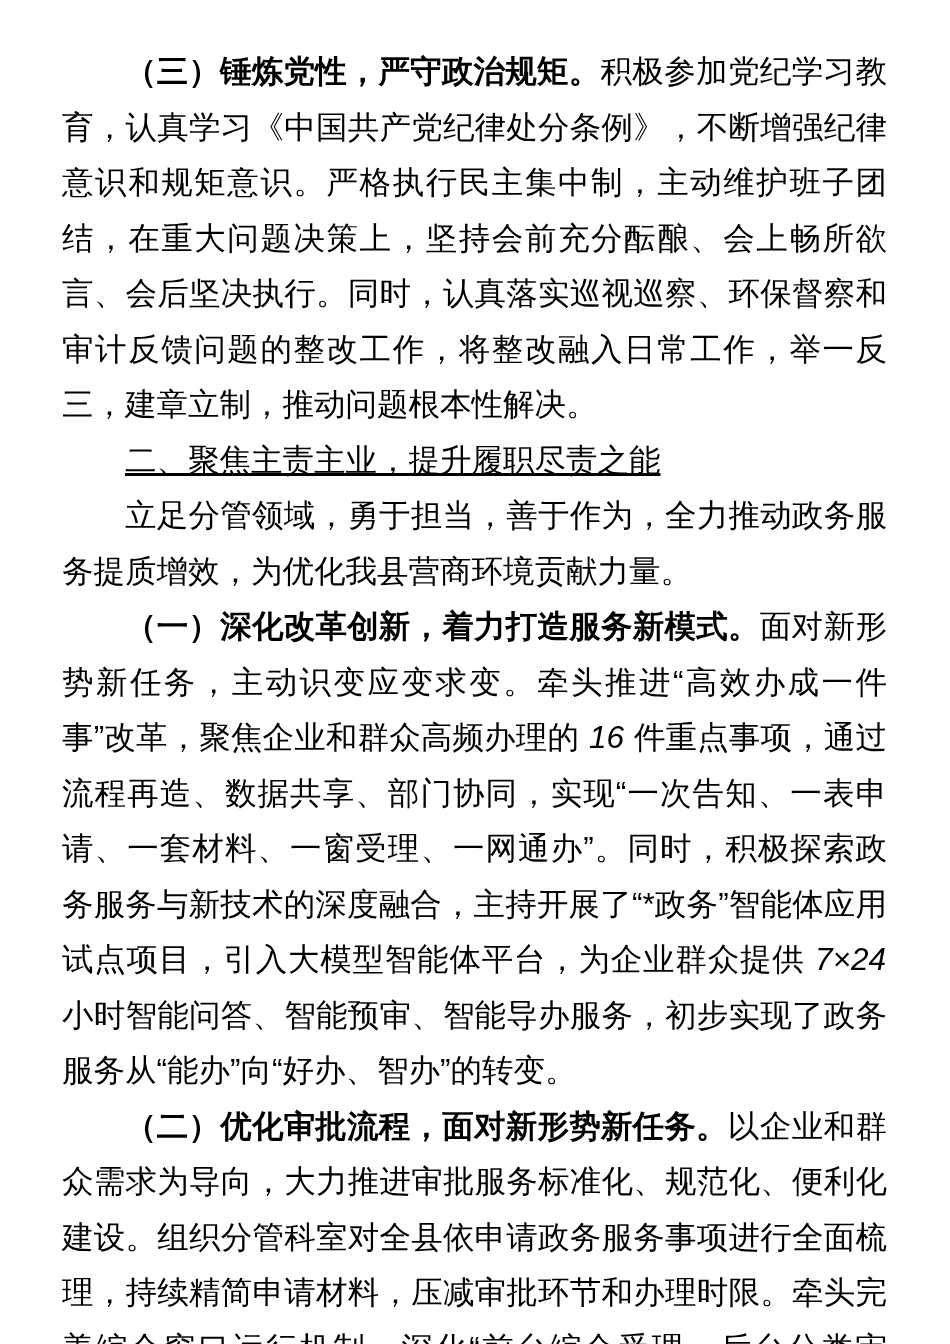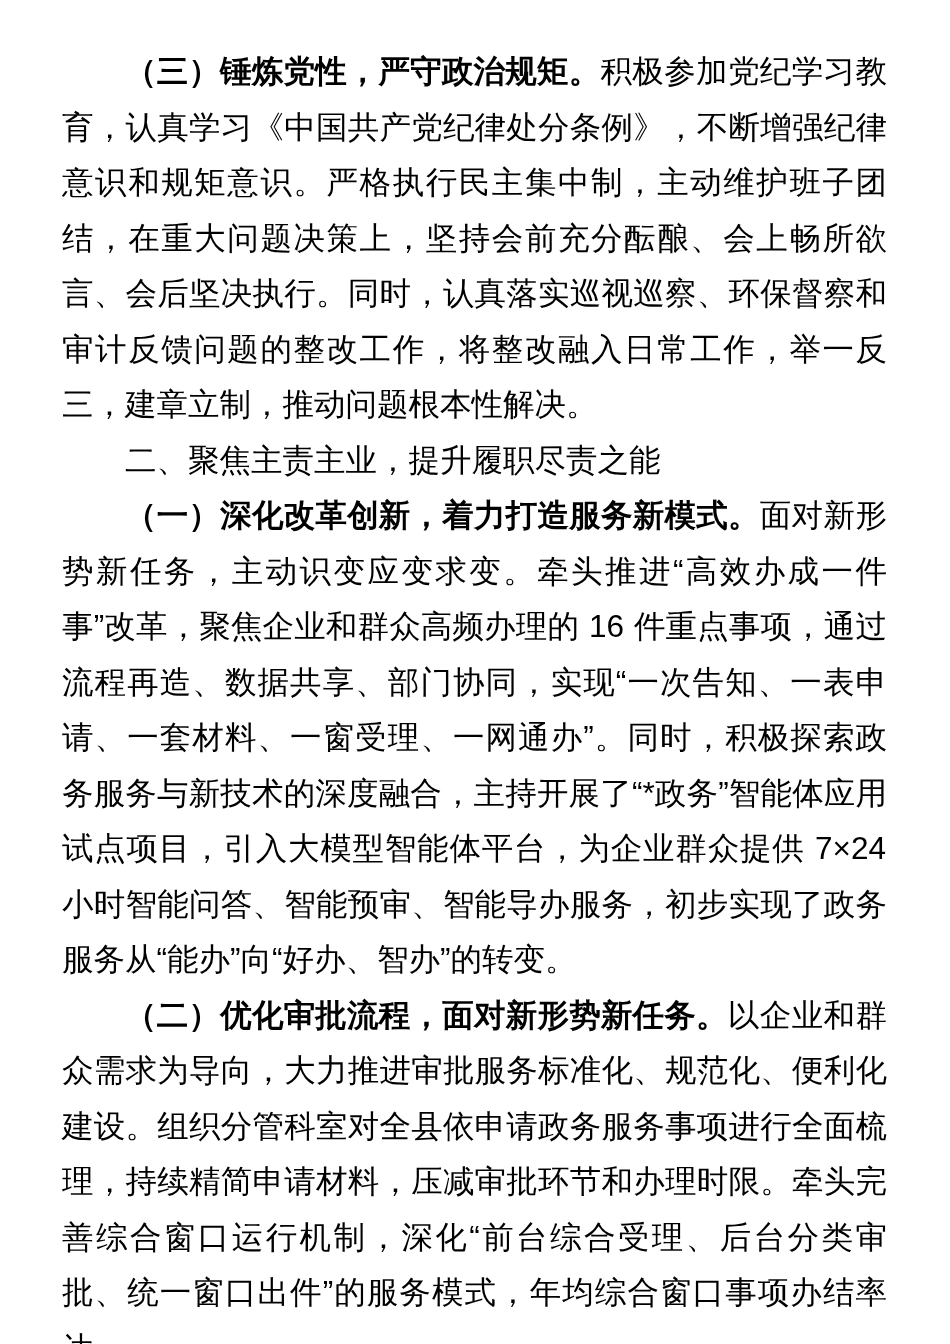--- a/index.html
+++ b/index.html
@@ -30,43 +30,46 @@
     word-break: break-all;
   }
   p.para {
     margin: 0;
     padding: 0;
     text-indent: 2em;
     font-weight: 400;
   }
   p.para.heading {
     font-weight: 400;
+    text-decoration: underline;
   }
   .lead {
     font-weight: 700;
     letter-spacing: -0.2px;
   }
   .num {
     font-family: "Liberation Sans", "DejaVu Sans", sans-serif;
     letter-spacing: 0px;
     padding: 0 1px;
+    font-style: italic;
   }
   .runin {
     font-weight: 400;
   }
 </style>
 </head>
 <body>
 
 <div class="page">
   <div class="doc-body">
 
     <p class="para"><span class="lead">（三）锤炼党性，严守政治规矩。</span><span class="runin">积极参加党纪学习教育，认真学习《中国共产党纪律处分条例》，不断增强纪律意识和规矩意识。严格执行民主集中制，主动维护班子团结，在重大问题决策上，坚持会前充分酝酿、会上畅所欲言、会后坚决执行。同时，认真落实巡视巡察、环保督察和审计反馈问题的整改工作，将整改融入日常工作，举一反三，建章立制，推动问题根本性解决。</span></p>
 
     <p class="para heading"><span>二、聚焦主责主业，提升履职尽责之能</span></p>
 
+    <p class="para"><span>立足分管领域，勇于担当，善于作为，全力推动政务服务提质增效，为优化我县营商环境贡献力量。</span></p>
 
     <p class="para"><span class="lead">（一）深化改革创新，着力打造服务新模式。</span><span class="runin">面对新形势新任务，主动识变应变求变。牵头推进“高效办成一件事”改革，聚焦企业和群众高频办理的 </span><span class="num">16</span><span class="runin"> 件重点事项，通过流程再造、数据共享、部门协同，实现“一次告知、一表申请、一套材料、一窗受理、一网通办”。同时，积极探索政务服务与新技术的深度融合，主持开展了“*政务”智能体应用试点项目，引入大模型智能体平台，为企业群众提供 </span><span class="num">7×24</span><span class="runin"> 小时智能问答、智能预审、智能导办服务，初步实现了政务服务从“能办”向“好办、智办”的转变。</span></p>
 
     <p class="para"><span class="lead">（二）优化审批流程，面对新形势新任务。</span><span class="runin">以企业和群众需求为导向，大力推进审批服务标准化、规范化、便利化建设。组织分管科室对全县依申请政务服务事项进行全面梳理，持续精简申请材料，压减审批环节和办理时限。牵头完善综合窗口运行机制，深化“前台综合受理、后台分类审批、统一窗口出件”的服务模式，年均综合窗口事项办结率达 </span></p>
 
   </div>
 </div>
 
 </body></html>

